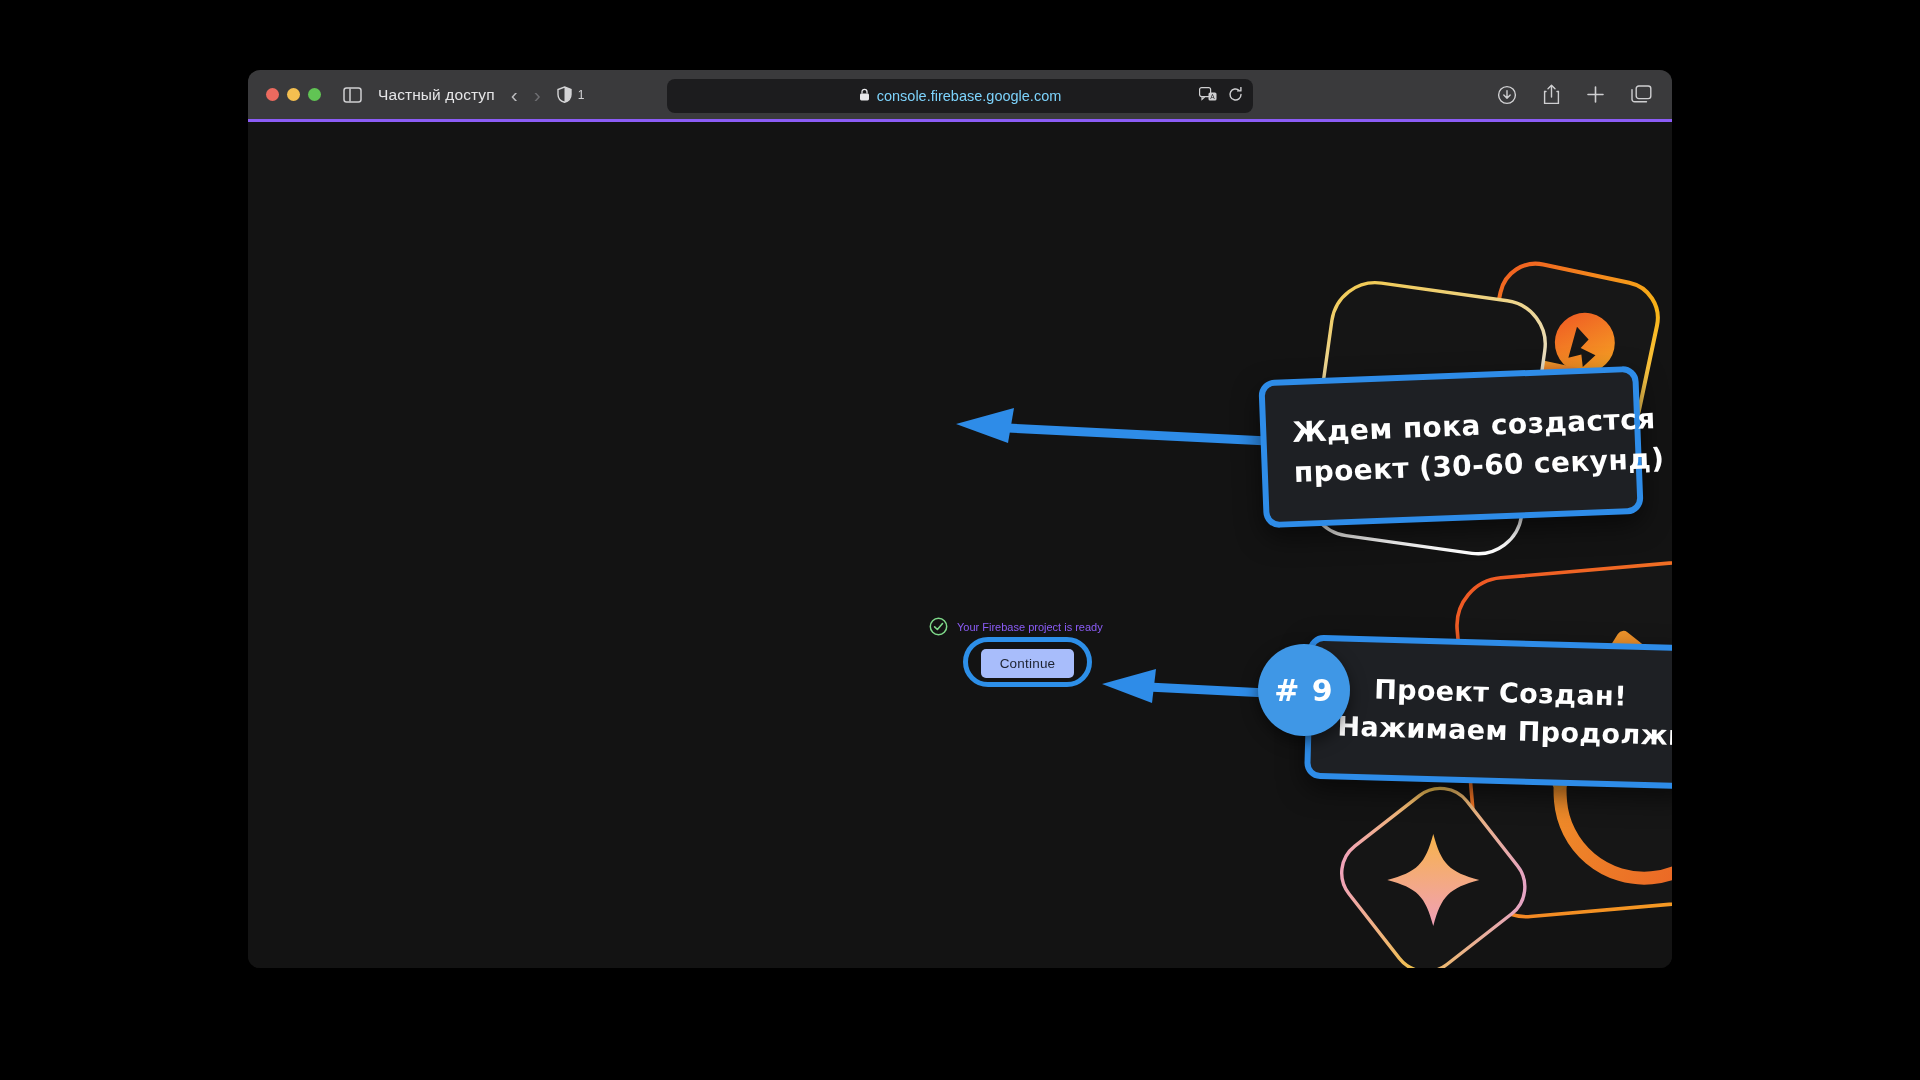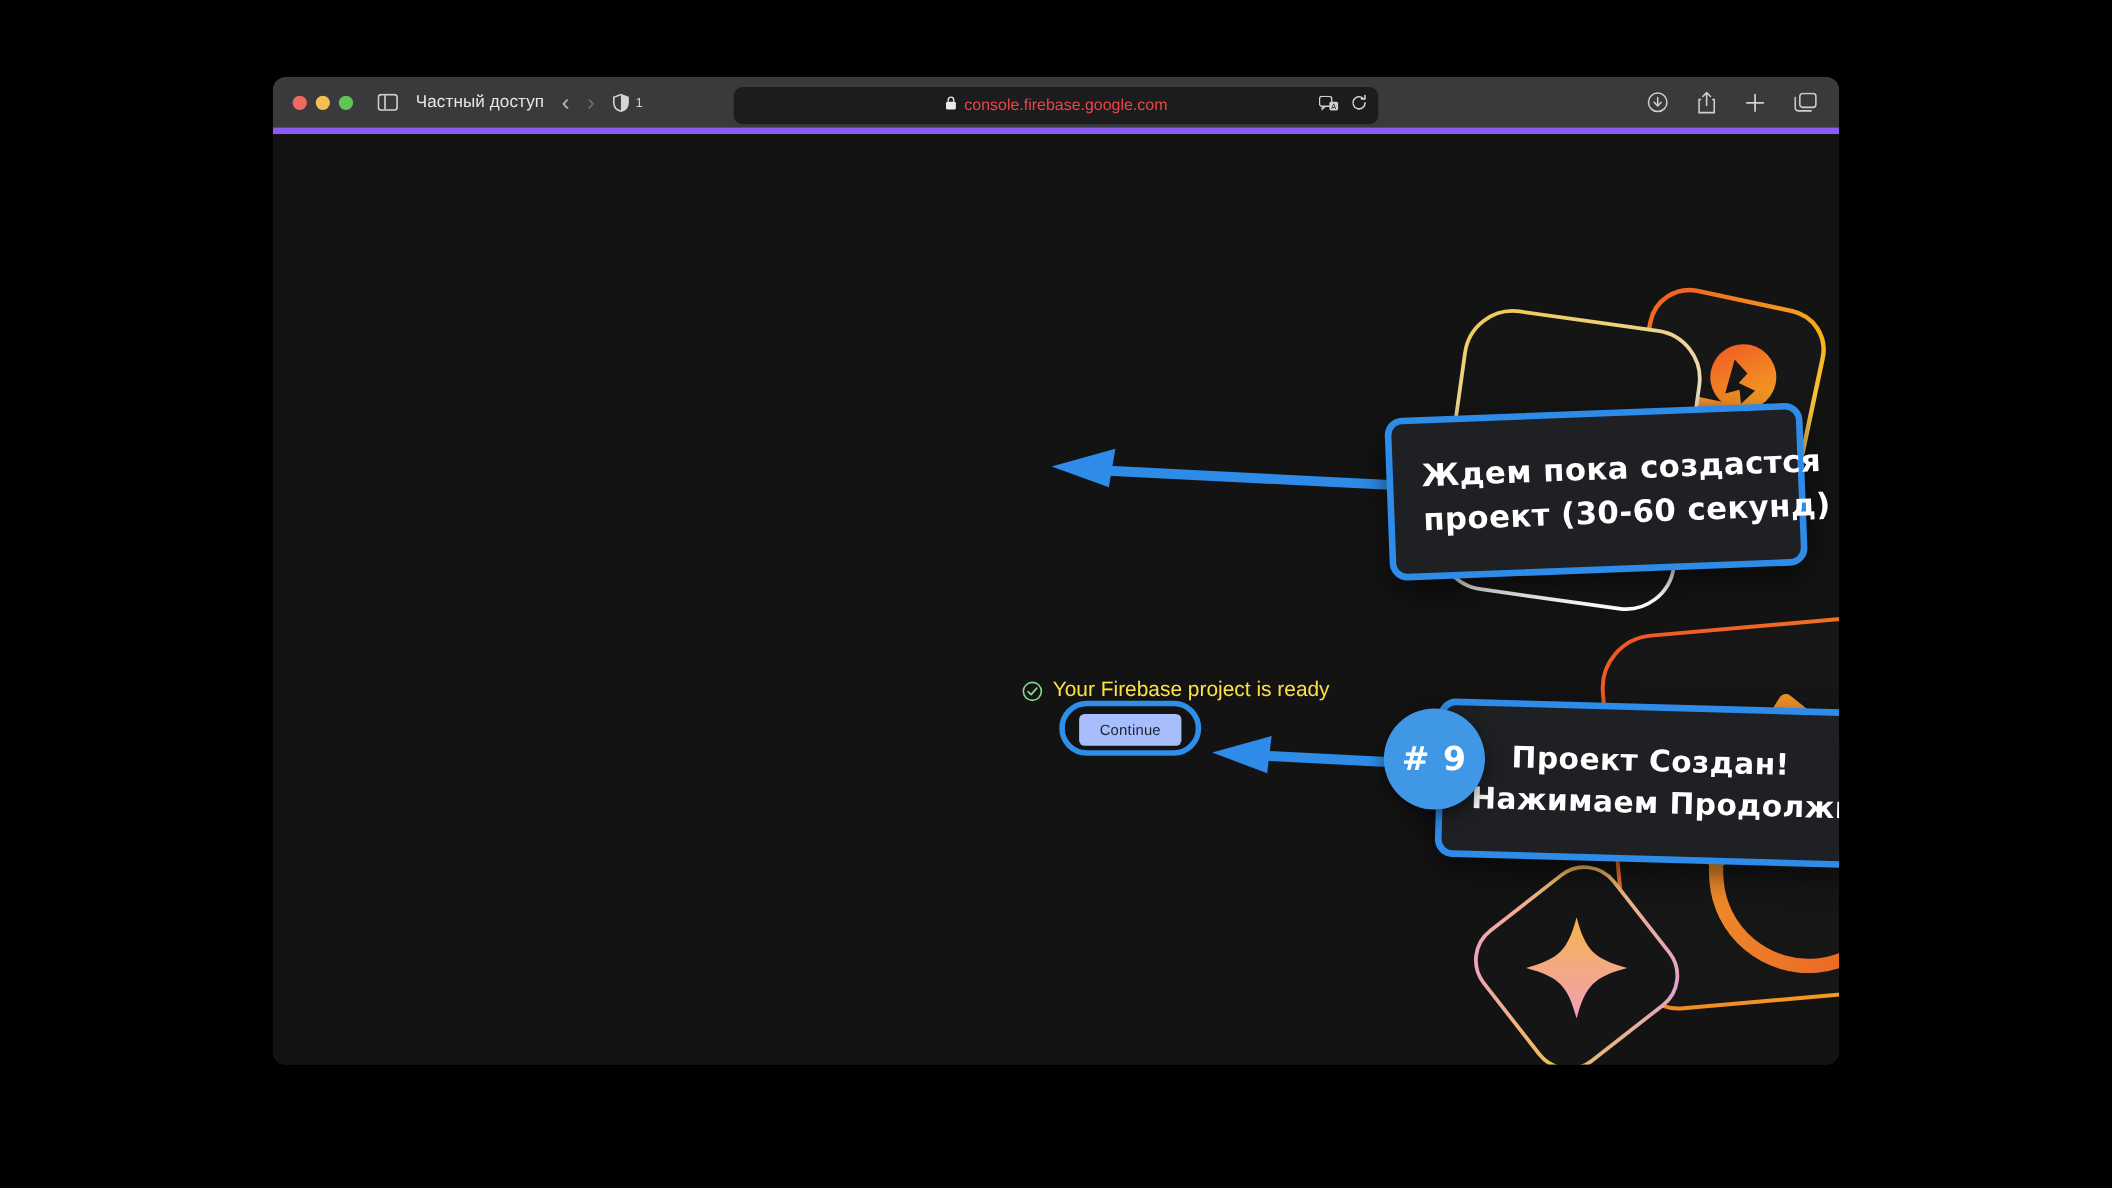--- a/index.html
+++ b/index.html
@@ -8,42 +8,42 @@
 
   
   #browser-window{
     position:absolute; left:248px; top:70px; width:1424px; height:898px;
     background:#131313; border-radius:12px; overflow:hidden;
     box-shadow:0 24px 60px rgba(0,0,0,.65);
   }
   #titlebar{
     position:relative; height:52px; background:#3a3a3c;
     display:flex; align-items:center; padding:0 18px;
-    border-bottom:6px solid #8b5cf6;
+    border-bottom:3px solid #8b5cf6;
   }
   .traffic{ display:flex; gap:8px; align-items:center; margin-right:22px; }
   .dot{ width:13px; height:13px; border-radius:50%; }
   .dot.red{ background:#ec6a5f; } .dot.yellow{ background:#f4bf50; } .dot.green{ background:#61c454; }
 
   .tb-group{ display:flex; align-items:center; gap:16px; }
   .tb-icon{ color:#cfcfd1; display:flex; align-items:center; justify-content:center; }
   .tb-label{ color:#e6e6e8; font-size:15.5px; letter-spacing:.1px; white-space:nowrap; }
   .chev{ color:#bdbdc0; font-size:21px; line-height:1; font-weight:300; }
   .chev.dim{ color:#6e6e72; }
   .shield-wrap{ display:flex; align-items:center; gap:6px; }
   .shield-num{ color:#d4d4d6; font-size:12px; }
 
   
   #urlbar{
     position:absolute; left:50%; transform:translateX(-50%);
     top:9px; width:586px; height:34px; background:#1c1c1e; border-radius:8px;
     display:flex; align-items:center; justify-content:center; padding:0 12px;
   }
   #urlbar .url-center{ display:flex; align-items:center; gap:7px; }
-  .url-text{ color:#ef4444; font-size:14.5px; }
+  .url-text{ color:#7dd3fc; font-size:14.5px; }
   #urlbar .url-right{ position:absolute; right:10px; display:flex; align-items:center; gap:11px; }
 
   #tb-right{ position:absolute; right:20px; display:flex; align-items:center; gap:26px; }
 
   
   #page{ position:absolute; inset:52px 0 0 0; background:#131313; overflow:hidden; }
 
   
   .art{ position:absolute; pointer-events:none; }
 
@@ -54,21 +54,21 @@
     position:relative;
   }
   #spinner i{ position:absolute; border-radius:50%; display:block; }
   #spinner .p1{ width:33px; height:33px; background:#f5c32c; left:21px; top:21px; }
   #spinner .p2{ width:33px; height:33px; background:#f09021; left:57px; top:44px; }
   #spinner .p3{ width:36px; height:36px; background:#ee5a24; left:21px; top:58px; }
   #project-name{ margin-top:20px; color:#e8e8e8; font-size:16.5px; letter-spacing:.1px; }
 
   
   #ready-row{ position:absolute; left:681px; top:495px; display:flex; align-items:center; gap:9px; }
-  #ready-text{ color:#fde047; font-size:19px; }
+  #ready-text{ color:#8b5cf6; font-size:11px; }
   #check-icon{ width:19px; height:19px; }
 
   
   #continue-wrap{ position:absolute; left:733px; top:527px; }
   #continue-ring{
     position:absolute; left:-18px; top:-12px; width:129px; height:50px;
     border:5px solid #2d8fe8; border-radius:26px;
   }
   #continue-btn{
     position:relative; width:93px; height:29px; border:none; border-radius:5px;

